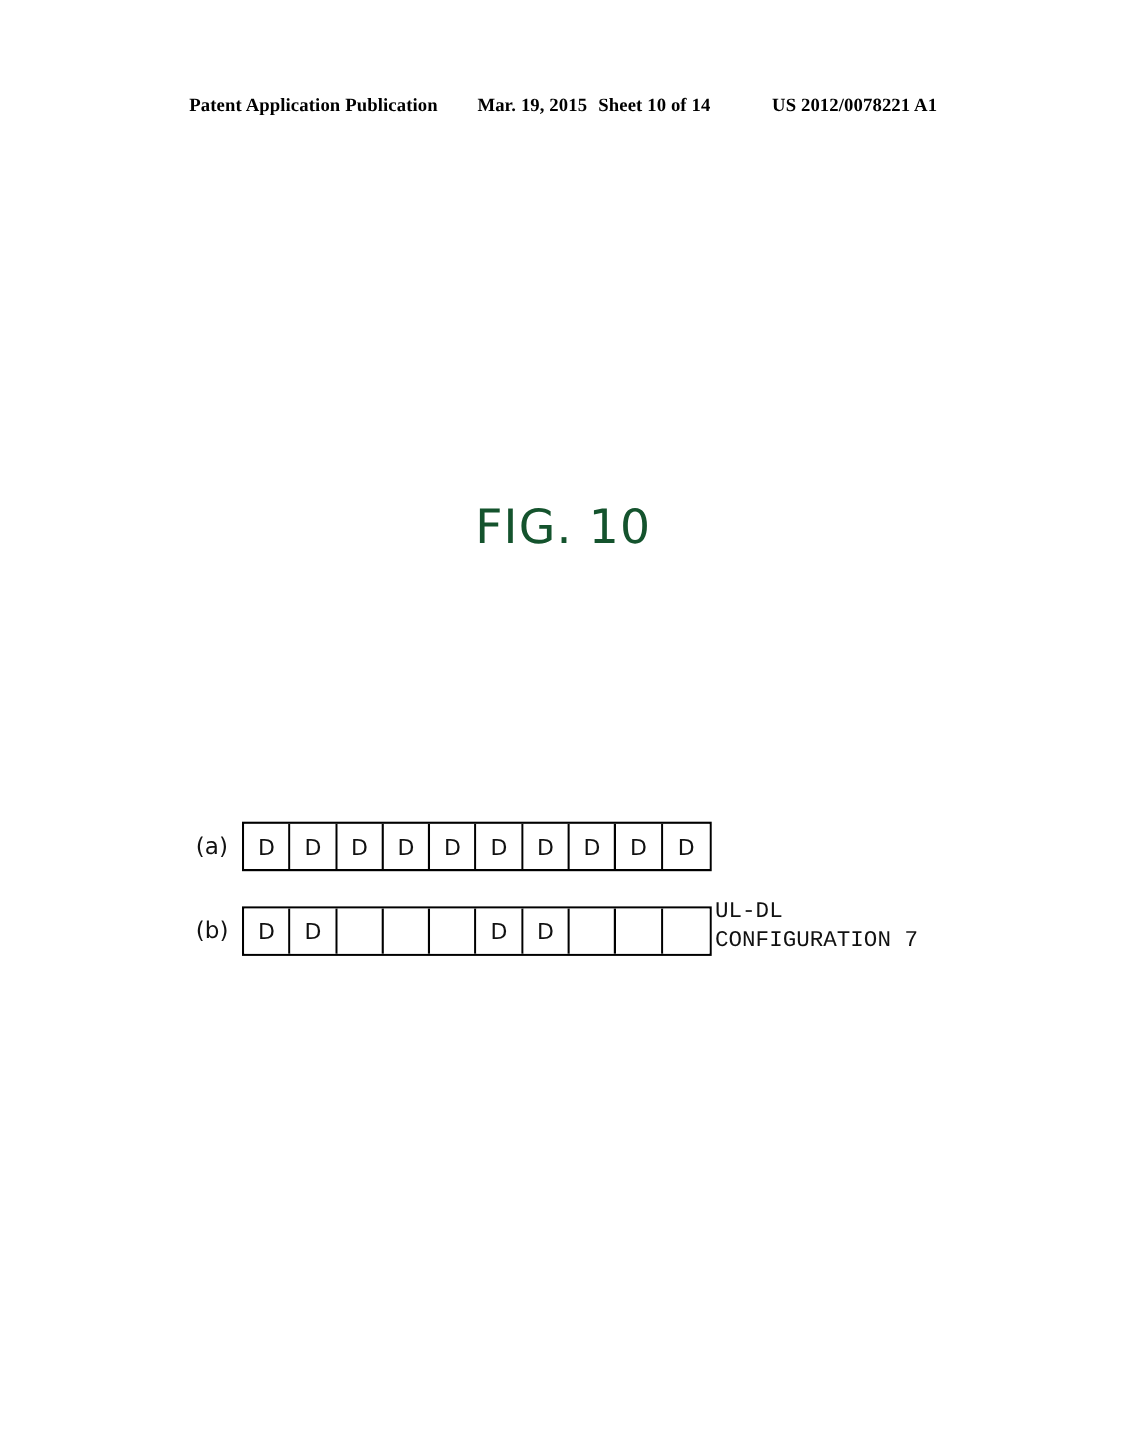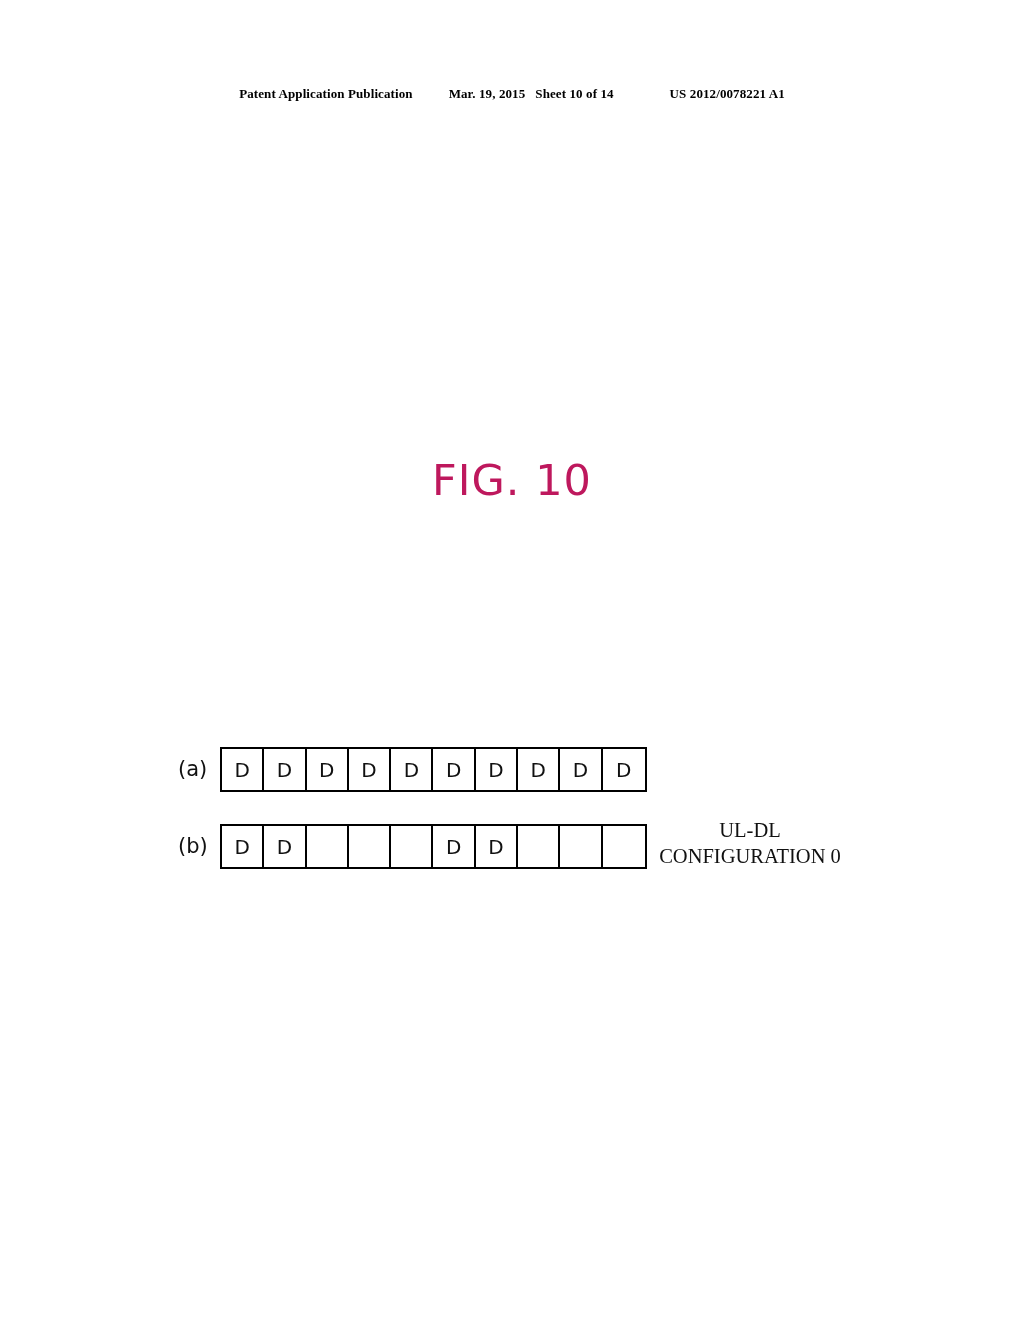--- a/index.html
+++ b/index.html
@@ -21,41 +21,41 @@
     position: absolute;
     left: 0;
     top: 86px;
     width: 1024px;
     height: 30px;
     display: flex;
     justify-content: center;
     align-items: baseline;
     font-family: "Liberation Serif", "DejaVu Serif", serif;
     font-weight: bold;
-    font-size: 13px;
+    font-size: 17px;
     letter-spacing: 0.1px;
     white-space: nowrap;
   }
   .hdr-pub      { margin-right: 36px; }
   .hdr-date     { margin-right: 10px; }
   .hdr-sheet    { margin-right: 56px; }
   .hdr-number   { }
 
   
   .fig-title {
     position: absolute;
     left: 0;
     top: 455px;
     width: 1024px;
     text-align: center;
     font-family: "DejaVu Sans", sans-serif;
     font-size: 43px;
     font-weight: 400;
     letter-spacing: 1px;
-    color: #be185d;
+    color: #14532d;
   }
 
   
   .figure {
     position: absolute;
     left: 0;
     top: 0;
     width: 1024px;
     height: 1320px;
   }
@@ -98,22 +98,21 @@
     background: #ffffff;
   }
   .cell:last-child { border-right: none; }
 
   
   .side-note {
     position: absolute;
     left: 650px;
     top: 817px;
     width: 200px;
-    text-align: center;
-    font-family: Liberation Serif, serif;
+    font-family: Liberation Mono, monospace;
     font-size: 20.5px;
     line-height: 26px;
     color: #111111;
     white-space: nowrap;
   }
   .side-note .line1 { display: block; }
   .side-note .line2 { display: block; }
 </style>
 </head>
 <body>
@@ -156,16 +155,16 @@
       <div class="cell">D</div>
       <div class="cell">D</div>
       <div class="cell"></div>
       <div class="cell"></div>
       <div class="cell"></div>
     </div>
   </div>
 
   <div class="side-note">
     <span class="line1">UL-DL</span>
-    <span class="line2">CONFIGURATION 0</span>
+    <span class="line2">CONFIGURATION 7</span>
   </div>
 
 </div>
 
 </body></html>

